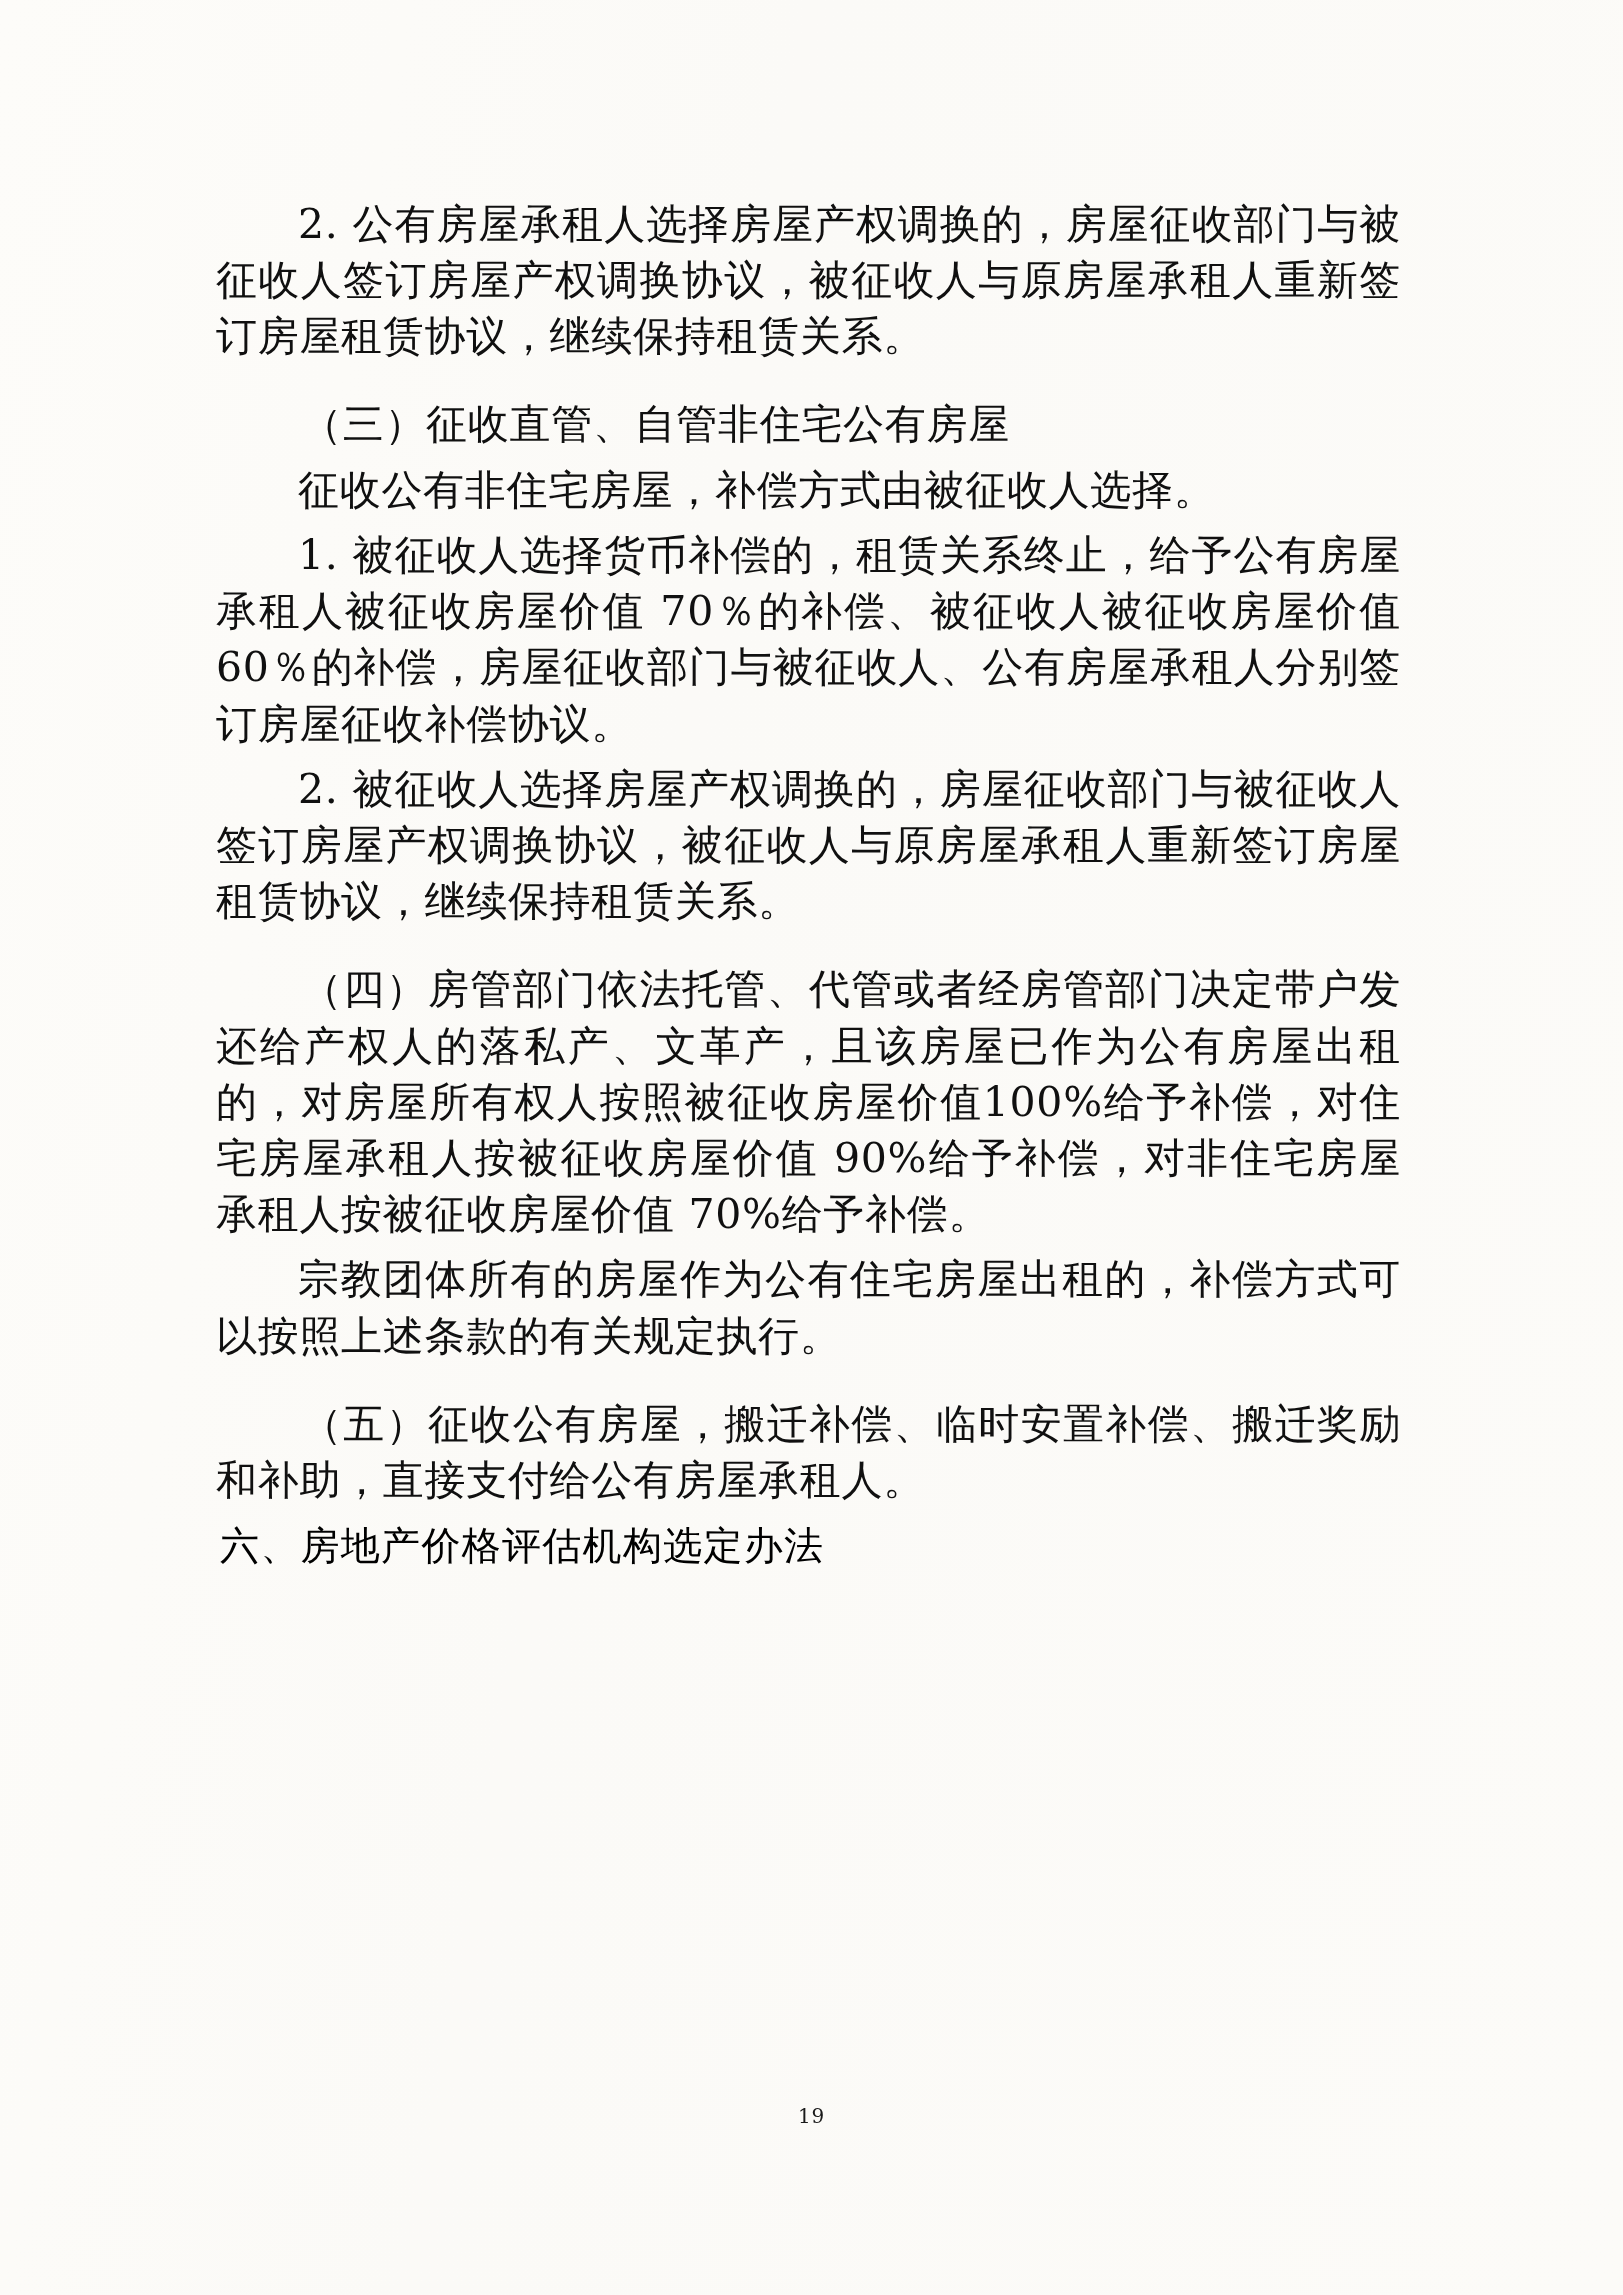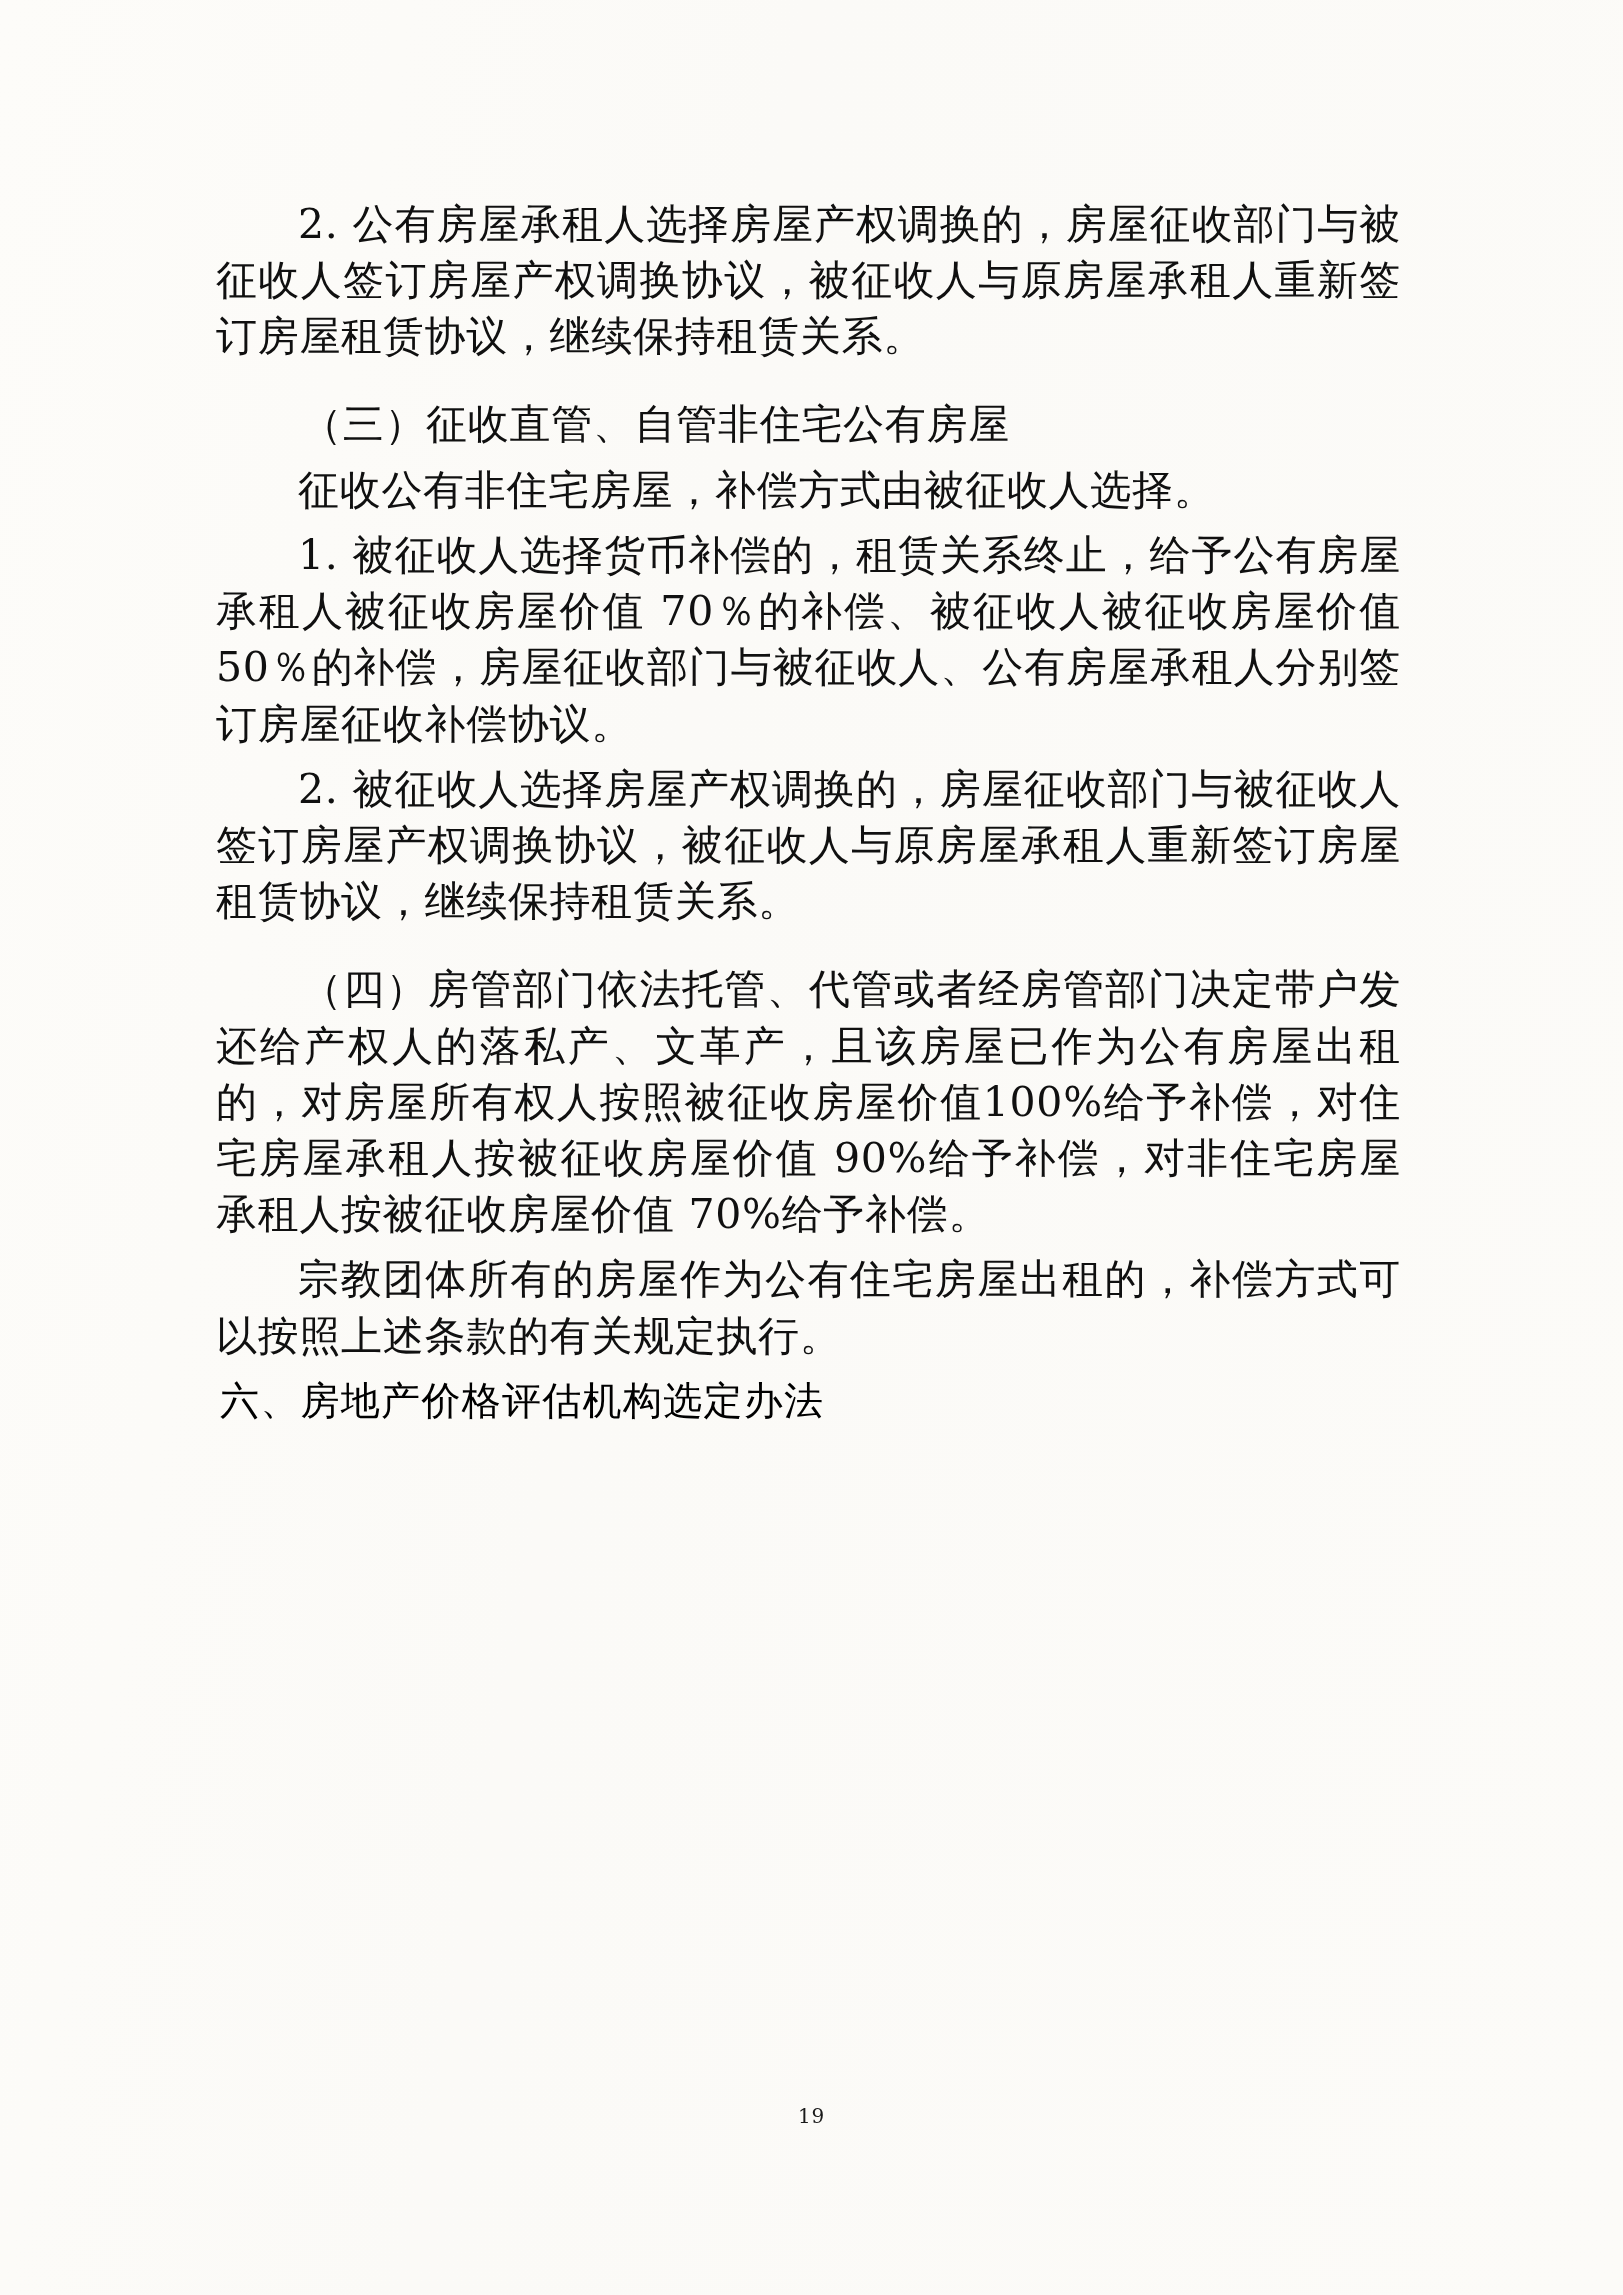--- a/index.html
+++ b/index.html
@@ -86,35 +86,38 @@
 
     <div class="block">
       <p class="indent-wide">（三）征收直管、自管非住宅公有房屋</p>
     </div>
 
     <div class="block">
       <p class="indent">征收公有非住宅房屋，补偿方式由被征收人选择。</p>
     </div>
 
     <div class="block">
-      <p class="indent">1. 被征收人选择货币补偿的，租赁关系终止，给予公有房屋承租人被征收房屋价值 70％的补偿、被征收人被征收房屋价值 50％的补偿，房屋征收部门与被征收人、公有房屋承租人分别签订房屋征收补偿协议。</p>
+      <p class="indent">1. 被征收人选择货币补偿的，租赁关系终止，给予公有房屋承租人被征收房屋价值 70％的补偿、被征收人被征收房屋价值 60％的补偿，房屋征收部门与被征收人、公有房屋承租人分别签订房屋征收补偿协议。</p>
     </div>
 
     <div class="block">
       <p class="indent">2. 被征收人选择房屋产权调换的，房屋征收部门与被征收人签订房屋产权调换协议，被征收人与原房屋承租人重新签订房屋租赁协议，继续保持租赁关系。</p>
     </div>
 
     <div class="block">
       <p class="indent-wide">（四）房管部门依法托管、代管或者经房管部门决定带户发还给产权人的落私产、文革产，且该房屋已作为公有房屋出租的，对房屋所有权人按照被征收房屋价值100%给予补偿，对住宅房屋承租人按被征收房屋价值 90%给予补偿，对非住宅房屋承租人按被征收房屋价值 70%给予补偿。</p>
     </div>
 
     <div class="block">
       <p class="indent">宗教团体所有的房屋作为公有住宅房屋出租的，补偿方式可以按照上述条款的有关规定执行。</p>
     </div>
 
+    <div class="block">
+      <p class="indent-wide">（五）征收公有房屋，搬迁补偿、临时安置补偿、搬迁奖励和补助，直接支付给公有房屋承租人。</p>
+    </div>
 
     <p class="heading">六、房地产价格评估机构选定办法</p>
 
 
   </div>
 
   <div class="page-number">19</div>
 </div>
 
 

